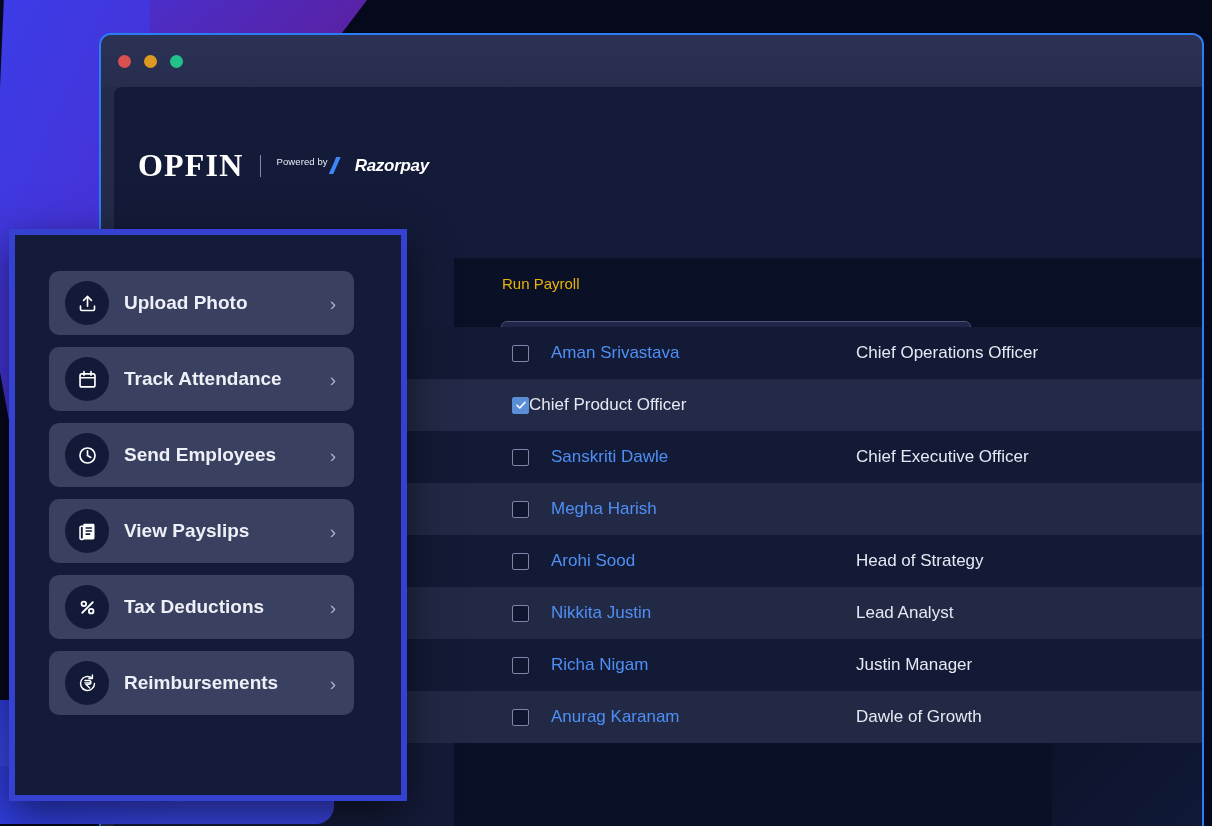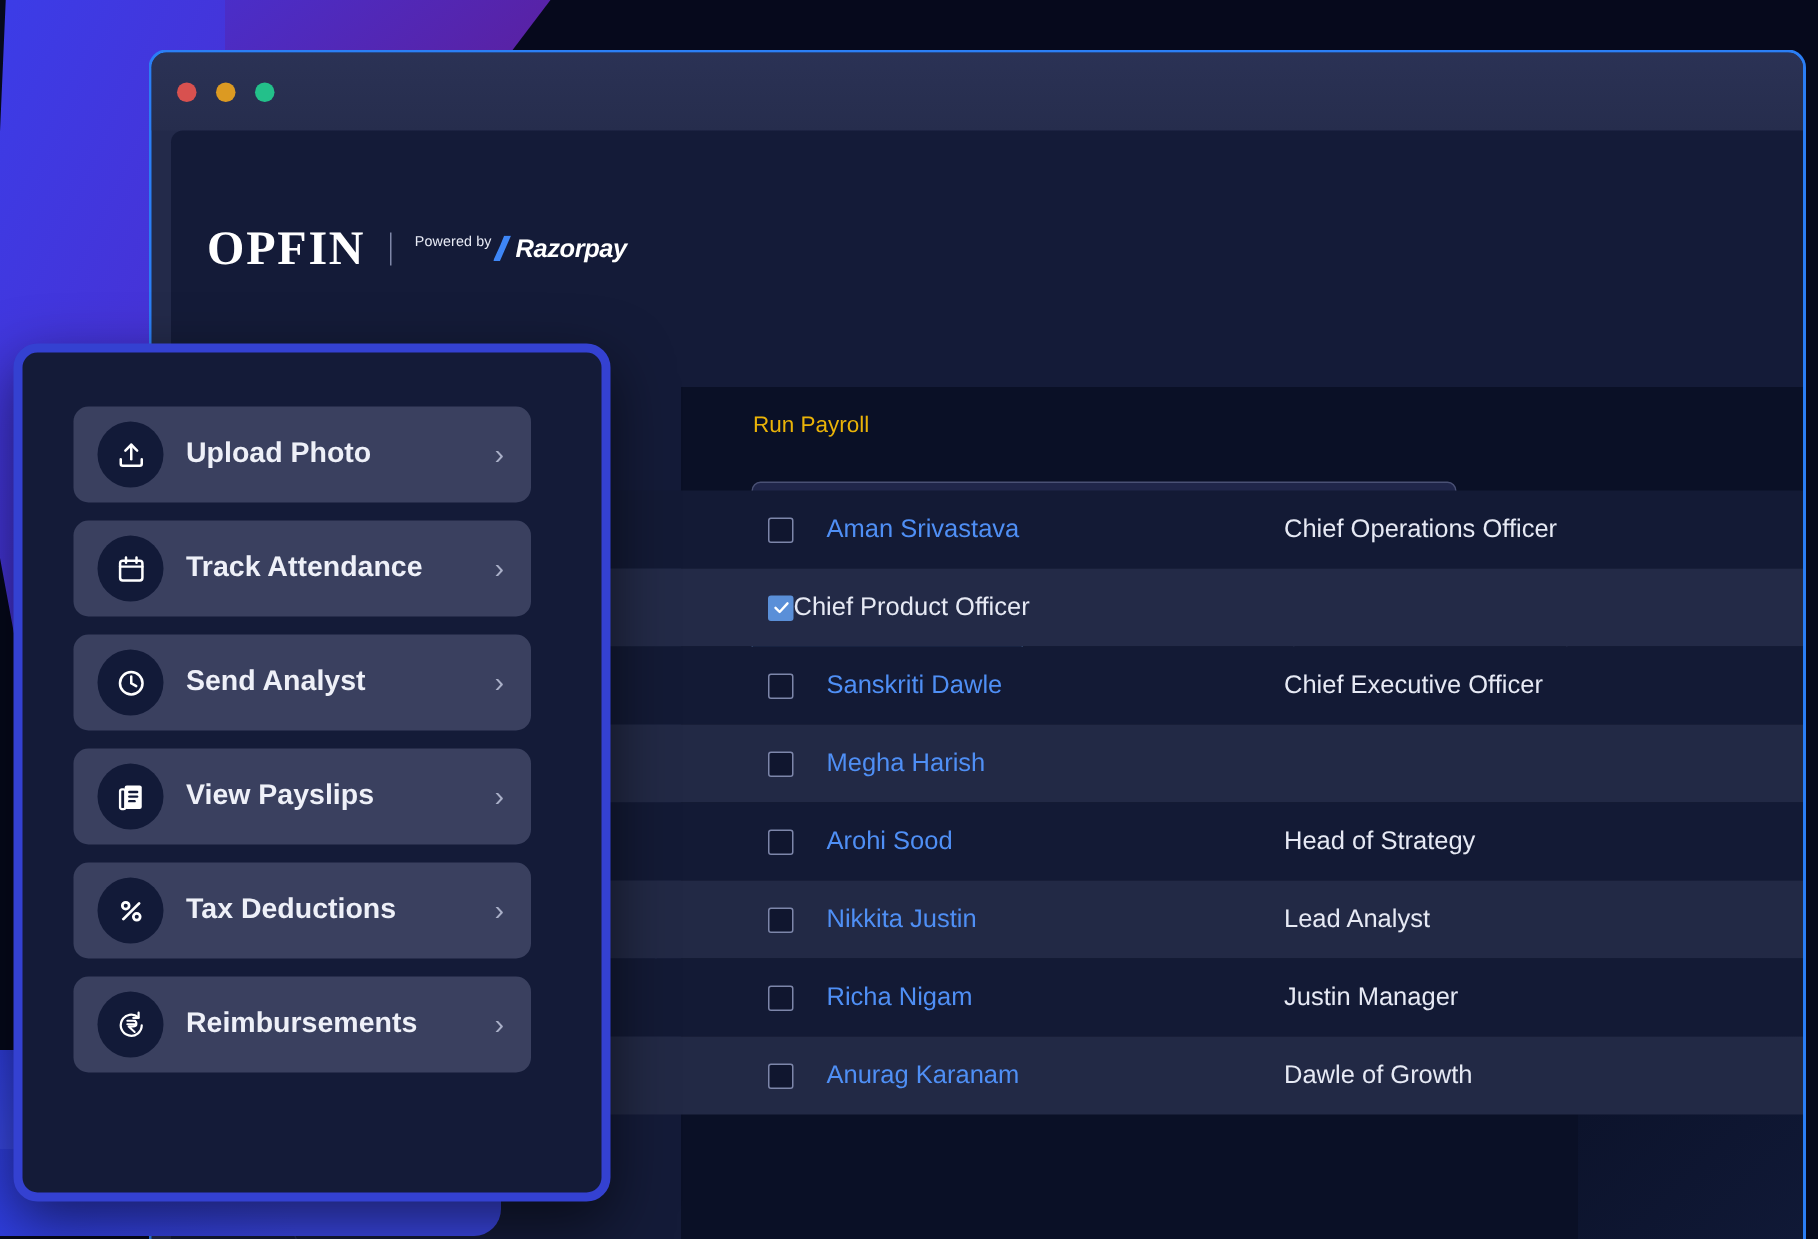--- a/index.html
+++ b/index.html
@@ -43,21 +43,21 @@
 
   .appbody { position: absolute; left: 13px; top: 52px; right: 0; bottom: 0;
     background: #141b38; border-radius: 8px 0 0 0; }
 
   .logo-row { position: absolute; left: 24px; top: 60px; display: flex; align-items: center; gap: 16px; }
   .opfin { color: #ffffff; font-family: "Liberation Serif", serif; font-size: 32px;
     font-weight: 700; letter-spacing: 1.2px; }
   .vbar { width: 1px; height: 22px; background: #9aa2c4; opacity: .8; }
   .rp { display: flex; flex-direction: row; gap: 1px; }
   .rp-top { color: #e9ecf6; font-size: 9.5px; letter-spacing: .1px; }
-  .rp-main { display: flex; align-items: center; gap: 3px; }
+  .rp-main { display: flex; align-items: center; gap: 14px; }
   .rp-mark { width: 12px; height: 17px; background: #3e86f6;
     clip-path: polygon(62% 0%, 100% 0%, 38% 100%, 0% 100%, 40% 38%); }
   .rp-name { color: #ffffff; font-size: 17px; font-weight: 700; font-style: italic; letter-spacing: -.3px; }
 
   
   .content {
     position: absolute; left: 340px; top: 171px; right: 0; bottom: 0;
     background: #0a1026;
   }
   .content::after {
@@ -106,21 +106,21 @@
     display: flex; align-items: center; justify-content: center;
   }
   .cb.checked svg { width: 12px; height: 12px; }
   .name { margin-left: 22px; width: 305px; color: #4f8ff5; font-size: 17px; }
   .role { color: #e6e9f4; font-size: 17px; }
 
   
   .sidecard {
     position: absolute; left: 9px; top: 229px; width: 398px; height: 572px;
     background: #141b38;
-    border: 6px solid #3441d1; border-radius: 16px;
+    border: 6px solid #3441d1; border-radius: 0;
     z-index: 5;
     box-shadow: 0 14px 40px rgba(0,0,0,.55);
   }
   .sidecard::before{
     content:''; position:absolute; left:-3px; right:-3px; top:-3px; bottom:-3px;
     border-radius: 12px; pointer-events:none;
   }
   .menu { position: absolute; left: 34px; top: 36px; width: 305px;
     display: flex; flex-direction: column; gap: 12px; }
   .mitem {
@@ -286,21 +286,21 @@
           <span class="mlabel">Track Attendance</span>
           <span class="chev">›</span>
         </div>
         <div class="mitem">
           <span class="mic">
             <svg viewBox="0 0 24 24" fill="none" stroke="currentColor" stroke-width="1.9" stroke-linecap="round">
               <circle cx="12" cy="12" r="8.6"></circle>
               <polyline points="12,6.8 12,12 15.8,14.2"></polyline>
             </svg>
           </span>
-          <span class="mlabel">Send Analyst</span>
+          <span class="mlabel">Send Employees</span>
           <span class="chev">›</span>
         </div>
         <div class="mitem">
           <span class="mic">
             <svg viewBox="0 0 24 24" fill="none" stroke="currentColor" stroke-width="1.8" stroke-linecap="round" stroke-linejoin="round">
               <rect x="7" y="3" width="13" height="18" rx="1.6" fill="currentColor" stroke="none"></rect>
               <rect x="3.5" y="6" width="4" height="15" rx="1.4"></rect>
               <line x1="10.5" y1="8" x2="16.5" y2="8" stroke="#121a38"></line>
               <line x1="10.5" y1="11.5" x2="16.5" y2="11.5" stroke="#121a38"></line>
               <line x1="10.5" y1="15" x2="14.5" y2="15" stroke="#121a38"></line>

